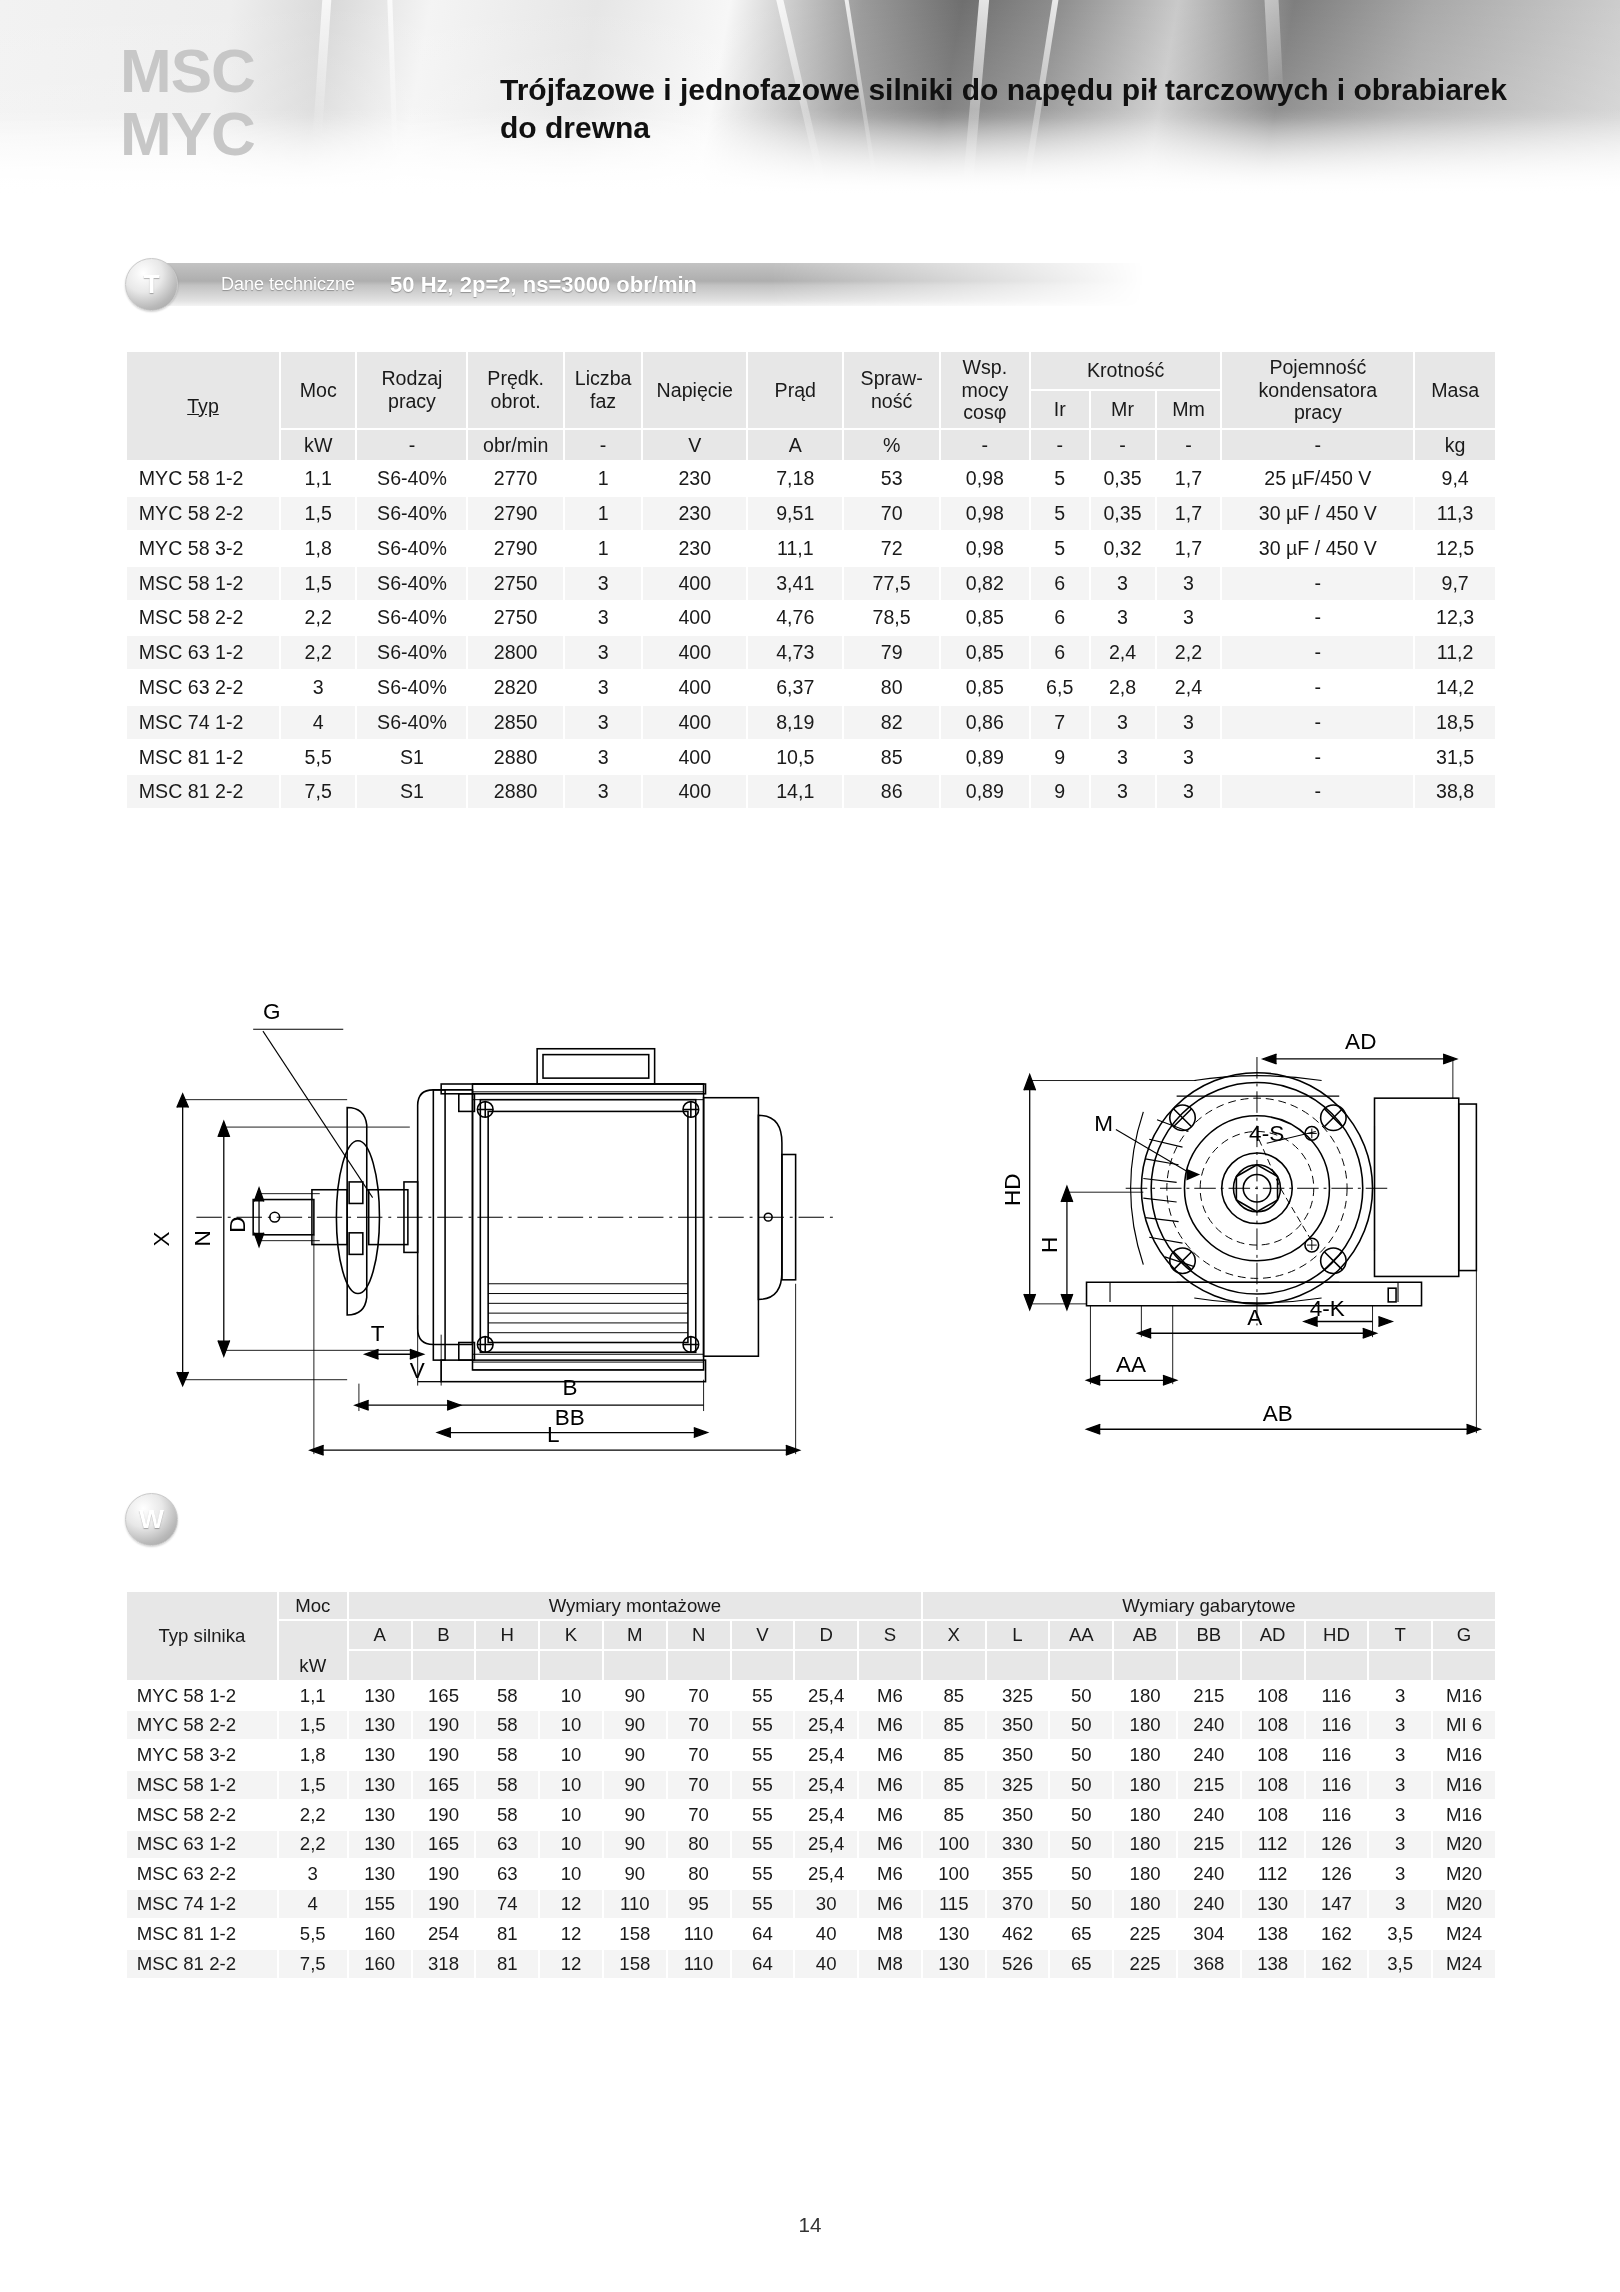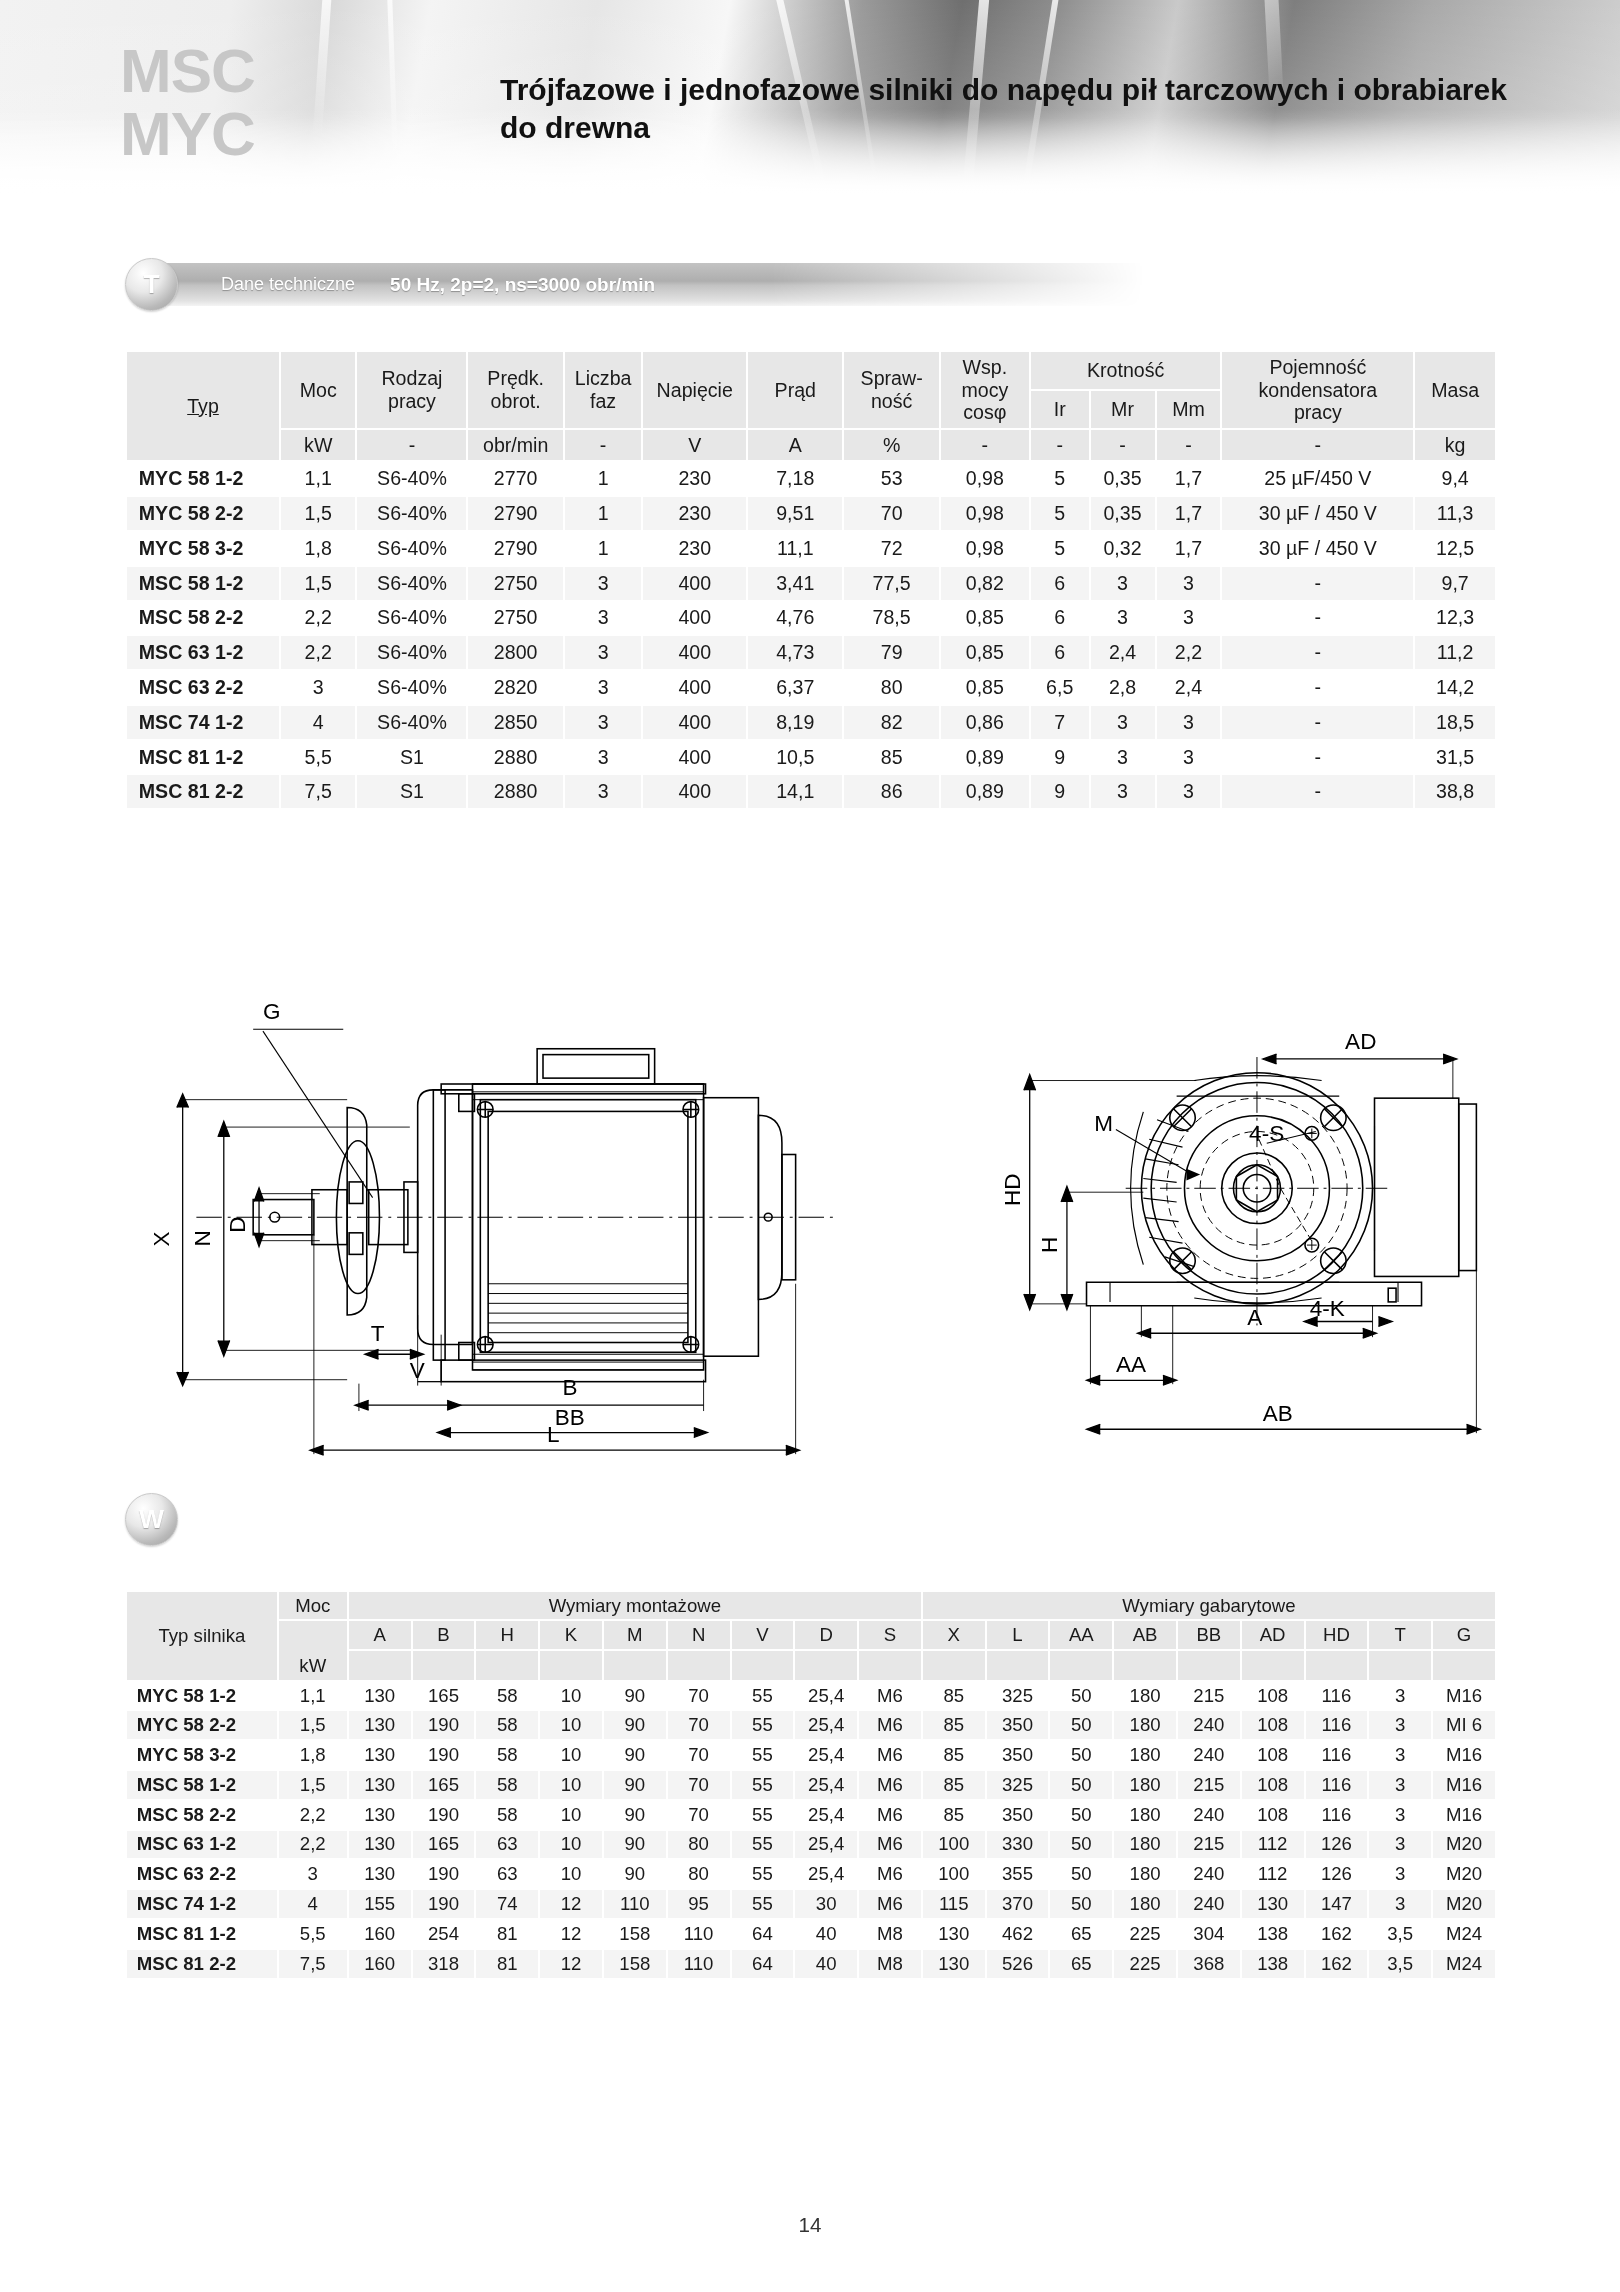--- a/index.html
+++ b/index.html
@@ -76,42 +76,42 @@
   .bar-body.fade {
     -webkit-mask-image: linear-gradient(to right, #000 0%, #000 62%, transparent 100%);
     mask-image: linear-gradient(to right, #000 0%, #000 62%, transparent 100%);
   }
   .bar-label {
     font-size: 18px; font-weight: normal; color: #ffffff;
     text-shadow: 0 1px 1px rgba(0,0,0,.3);
     padding-left: 57px; white-space: nowrap;
   }
   .bar-sub {
-    font-size: 19px; font-weight: bold; color: #ffffff;
+    font-size: 22px; font-weight: bold; color: #ffffff;
     text-shadow: 0 1px 1px rgba(0,0,0,.3);
     padding-left: 35px; white-space: nowrap;
   }
 
   
   table.data {
     position: absolute;
     border-collapse: separate; border-spacing: 2px;
     font-size: 19.6px; color: #1a1a1a;
   }
   table.data th {
     background: #e7e7e7; font-weight: normal; line-height: 1.16;
     padding: 3.9px 5.9px; text-align: center; vertical-align: middle;
   }
   table.data td {
     padding: 4.9px 5.9px; text-align: center; vertical-align: middle;
     white-space: nowrap;
   }
   table.data tbody tr.odd td  { background: #ffffff; }
   table.data tbody tr.even td { background: #f4f4f4; }
-  table.data td.typecell { text-align: left; padding-left: 11.8px; font-weight: bold; }
+  table.data td.typecell { text-align: left; padding-left: 11.8px; }
   table.data th.units { height: 29px; }
 
   
   #table-tech { left: 125px; top: 350px; width: 1372px; }
   #table-tech th.typ { width: 145px; text-decoration: underline; }
   
   #table-dims { left: 125px; top: 1590px; width: 1372px; font-size: 18.6px; }
   #table-dims td, #table-dims th { padding: 2.9px 3.9px; }
   #table-dims td.typecell { padding-left: 9.8px; }
 

